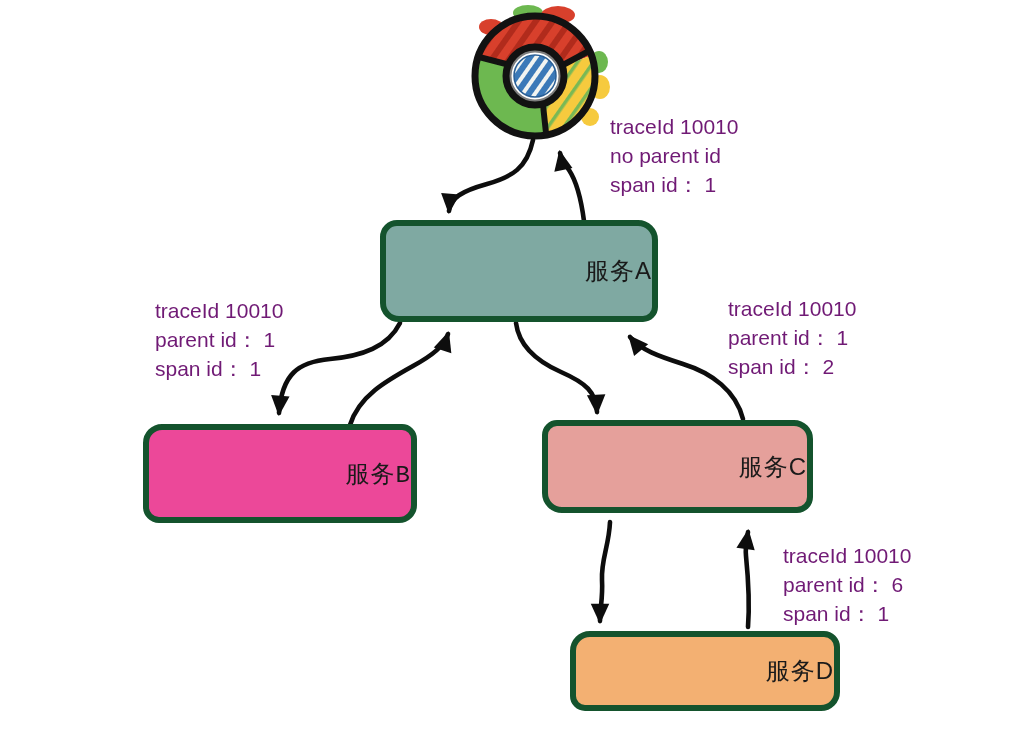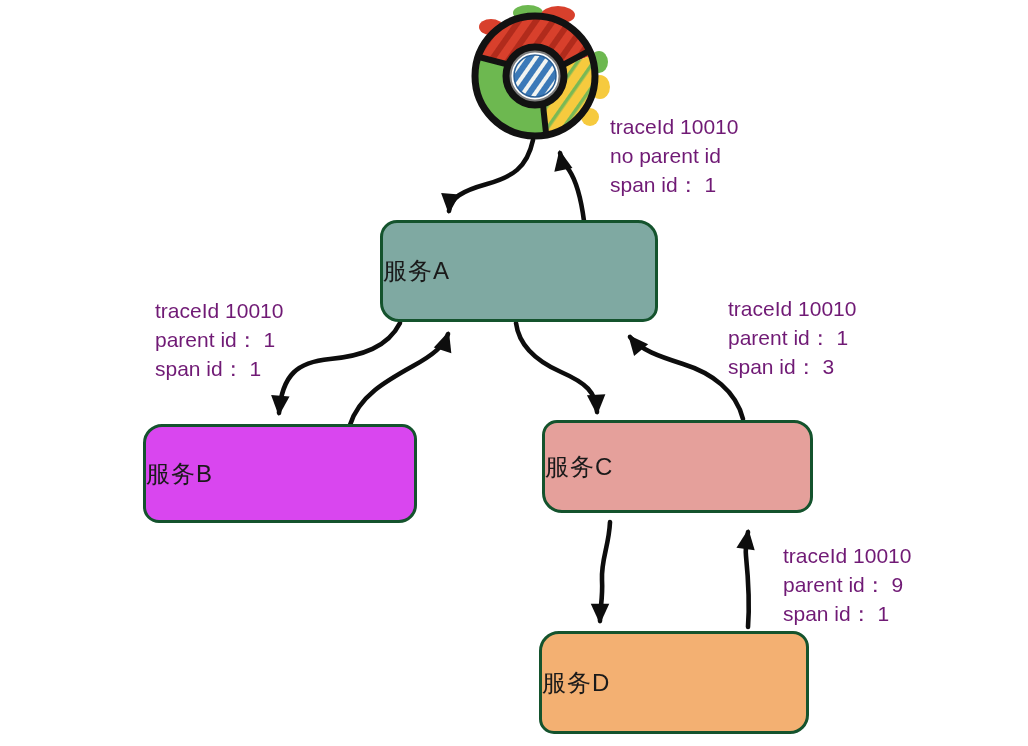--- a/index.html
+++ b/index.html
@@ -10,42 +10,42 @@
     overflow:hidden;
     font-family:"Liberation Sans","DejaVu Sans",sans-serif;
     color:#111;
   }
   #arrow-layer{
     position:absolute;left:0;top:0;width:1028px;height:746px;z-index:1;
   }
   .service-box{
     position:absolute;
     z-index:2;
-    border:3px solid #14532d;
+    border:6px solid #14532d;
     box-sizing:border-box;
-    display:flex;align-items:center;justify-content:flex-start;
+    display:flex;align-items:center;justify-content:flex-end;
   }
   .service-label{
     font-size:24px;
     color:#1a1a1a;
     letter-spacing:1px;
   }
   .ann{
     position:absolute;
     z-index:3;
     font-size:21px;
     line-height:29px;
     color:#701a75;
     white-space:nowrap;
   }
   
   #service-a{left:380px;top:220px;width:278px;height:102px;border-radius:17px 20px 15px 19px;}
   #service-b{left:143px;top:424px;width:274px;height:99px;border-radius:19px 15px 18px 16px;}
   #service-c{left:542px;top:420px;width:271px;height:93px;border-radius:15px 19px 16px 20px;}
-  #service-d{left:539px;top:631px;width:270px;height:103px;border-radius:20px 16px 19px 15px;}
+  #service-d{left:570px;top:631px;width:270px;height:80px;border-radius:20px 16px 19px 15px;}
   #ann-client{left:610px;top:112px;}
   #ann-service-b{left:155px;top:296px;}
   #ann-service-c{left:728px;top:294px;}
   #ann-service-d{left:783px;top:541px;}
 </style>
 </head>
 <body>
 
 <div id="canvas">
 
@@ -100,21 +100,21 @@
       <path d="M516,323 C519,346 536,361 561,372 C586,383 596,392 597,412" marker-end="url(#ah)"></path>
       <path d="M743,419 C736,391 712,373 683,364 C658,356 641,350 630,337" marker-end="url(#ah)"></path>
       <path d="M610,522 C609,546 601,559 602,580 C603,598 600,608 600,621" marker-end="url(#ah)"></path>
       <path d="M748,627 C750,600 748,576 746,556 C745,546 747,539 748,532" marker-end="url(#ah)"></path>
     </g>
   </svg>
 
   <div id="service-a" class="service-box" style="background: rgb(127, 169, 162);">
     <span class="service-label">服务A</span>
   </div>
-  <div id="service-b" class="service-box" style="background: #d946ef;">
+  <div id="service-b" class="service-box" style="background: #ec4899; font-family: Liberation Mono, monospace;">
     <span class="service-label">服务B</span>
   </div>
   <div id="service-c" class="service-box" style="background: rgb(229, 160, 155);">
     <span class="service-label">服务C</span>
   </div>
   <div id="service-d" class="service-box" style="background: rgb(243, 176, 114);">
     <span class="service-label">服务D</span>
   </div>
 
   <div id="ann-client" class="ann">
@@ -123,21 +123,21 @@
     <div>span id： 1</div>
   </div>
   <div id="ann-service-b" class="ann">
     <div>traceId 10010</div>
     <div>parent id： 1</div>
     <div>span id： 1</div>
   </div>
   <div id="ann-service-c" class="ann">
     <div>traceId 10010</div>
     <div>parent id： 1</div>
-    <div>span id： 3</div>
+    <div>span id： 2</div>
   </div>
   <div id="ann-service-d" class="ann">
     <div>traceId 10010</div>
-    <div>parent id： 9</div>
+    <div>parent id： 6</div>
     <div>span id： 1</div>
   </div>
 
 </div>
 
 </body></html>

